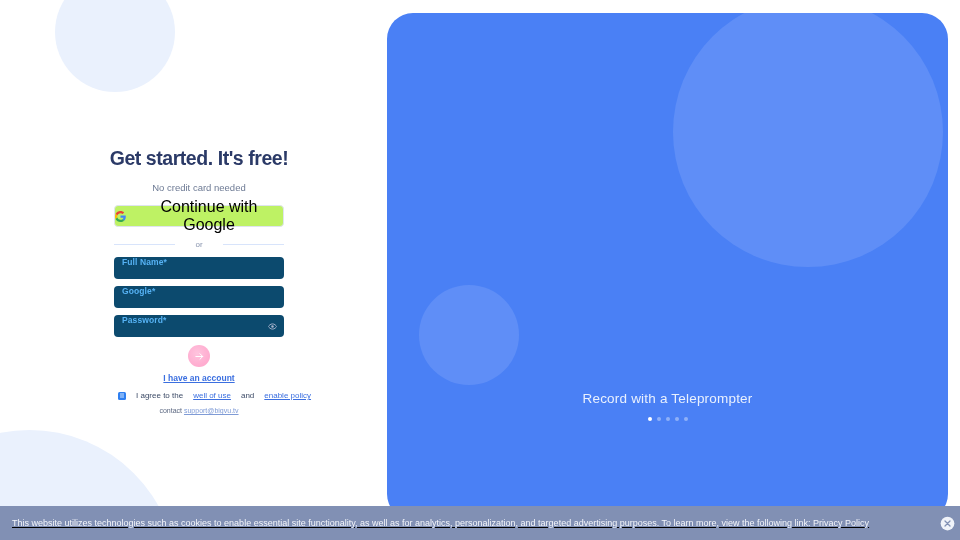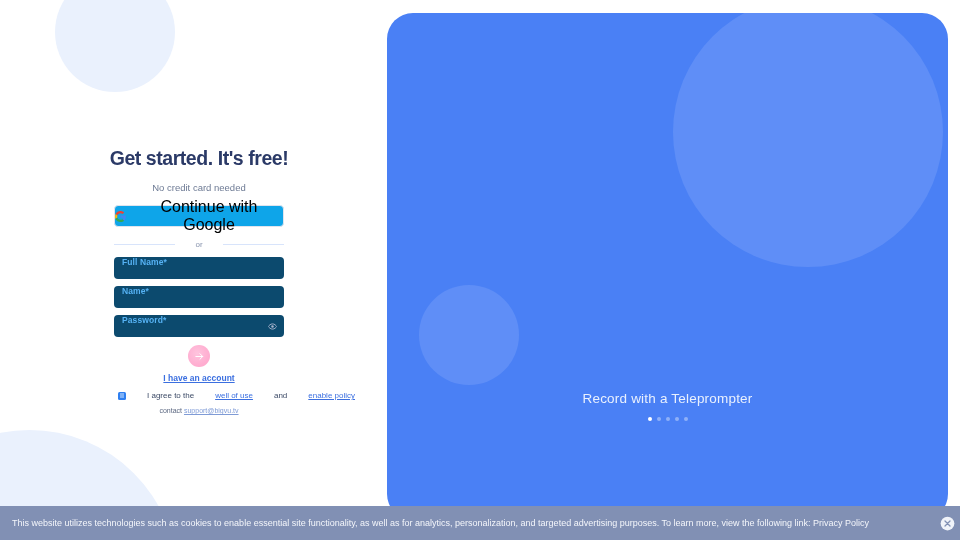--- a/index.html
+++ b/index.html
@@ -52,21 +52,21 @@
   }
   #signup-subtitle {
     margin-top: 12px; font-size: 9.5px; color: #6d7a94;
     white-space: nowrap;
   }
 
   
   #google-button {
     margin-top: 12px; width: 170px; height: 22px;
     border: 1px solid #dfe4ee; border-radius: 4px;
-    background: #0ea5e9;
+    background: #bef264;
     display: flex; align-items: center; justify-content: center; gap: 9px;
     cursor: pointer;
   }
   #google-icon { width: 11px; height: 11px; display: block; flex: 0 0 auto; }
 
   
   #or-divider {
     margin-top: 11px; width: 170px; height: 12px;
     display: flex; align-items: center; gap: 2px;
   }
@@ -100,21 +100,21 @@
   #submit-arrow { width: 11px; height: 11px; display: block; }
 
   #have-account {
     display: block; margin-top: 6px; font-size: 8.5px; font-weight: bold;
     color: #3b6fe0; text-decoration: underline; white-space: nowrap;
   }
 
   
   #agreement {
     margin-top: 8px; display: flex; align-items: center;
-    justify-content: flex-start; gap: 21px;
+    justify-content: flex-start; gap: 10px;
     font-size: 8px; color: #3c4a66; white-space: nowrap;
     margin-left: 4px;
   }
   #agree-checkbox {
     width: 8px; height: 8px; flex: 0 0 auto; border-radius: 1.5px;
     background: #2f7ff0; position: relative; cursor: pointer;
   }
   #agree-checkbox::after {
     content: ""; position: absolute; left: 1.6px; top: 1.6px;
     width: 4.8px; height: 4.8px; background: #7fb2f7;
@@ -122,21 +122,21 @@
   #agreement a { color: #3b6fe0; text-decoration: underline; }
 
   #contact-line {
     margin-top: 7px; font-size: 7px; color: #5b6780; white-space: nowrap;
   }
   #contact-line a { color: #7f9bd6; text-decoration: underline; }
 
   
   #cookie-banner {
     position: absolute; left: 0; bottom: 0; width: 960px; height: 34px;
-    background: #8190b4; display: flex; align-items: center;
+    background: #8190b4; display: flex; align-items: center; text-decoration: underline;
   }
   #cookie-text {
     flex: 1 1 auto; padding-left: 12px;
     font-size: 9px; color: #f4f6fb; line-height: 1.2;
     white-space: nowrap; overflow: hidden;
   }
   #cookie-close {
     flex: 0 0 auto; margin-right: 5px; width: 15px; height: 15px;
     cursor: pointer;
   }
@@ -181,21 +181,21 @@
       <span class="rule left"></span>
       <span id="or-label">or</span>
       <span class="rule right"></span>
     </div>
 
     <div class="field">
       <span class="field-label"><span>Full Name</span><span class="field-req">*</span></span>
     </div>
 
     <div class="field">
-      <span class="field-label"><span>Name</span><span class="field-req">*</span></span>
+      <span class="field-label"><span>Google</span><span class="field-req">*</span></span>
     </div>
 
     <div class="field">
       <span class="field-label"><span>Password</span><span class="field-req">*</span></span>
       <svg class="eye-icon" viewBox="0 0 24 24">
         <path d="M12 5C6.5 5 2.5 9.5 1 12c1.5 2.5 5.5 7 11 7s9.5-4.5 11-7c-1.5-2.5-5.5-7-11-7z" fill="none" stroke="#aab6cf" stroke-width="2.4"></path>
         <circle cx="12" cy="12" r="3.3" fill="#aab6cf"></circle>
       </svg>
     </div>
 

